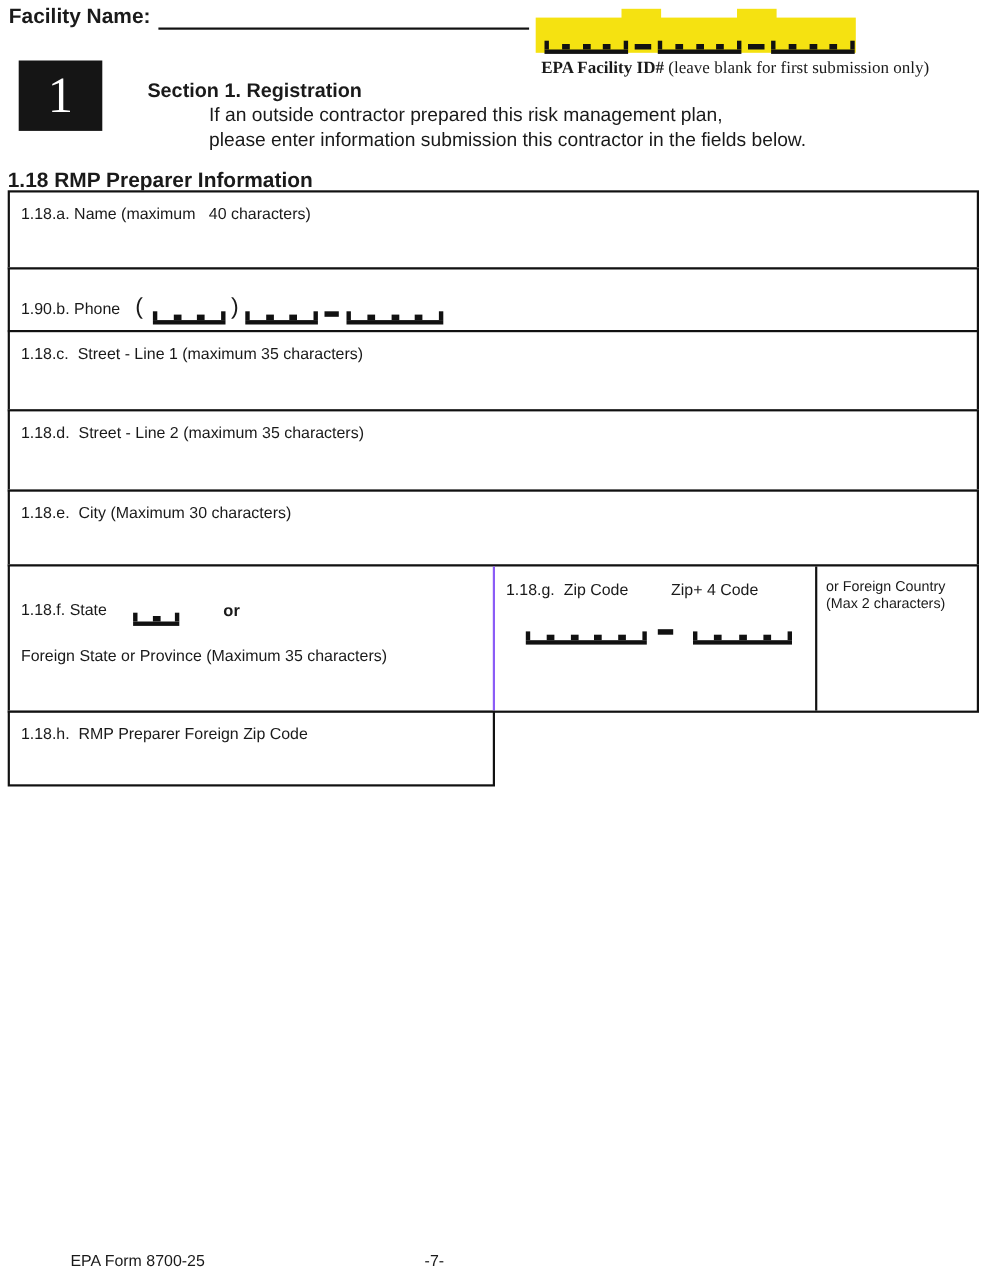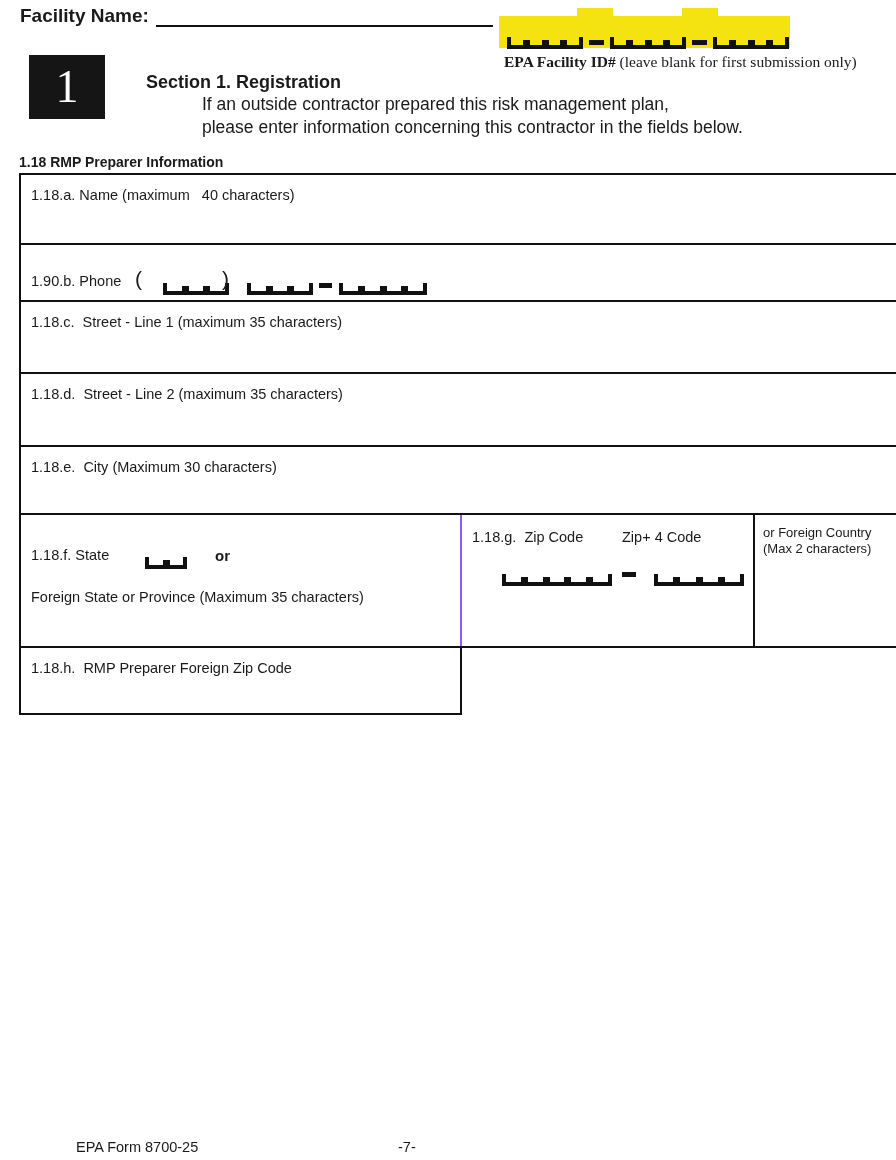--- a/index.html
+++ b/index.html
@@ -1,21 +1,21 @@
 <!DOCTYPE html>
 <html><head>
 <meta charset="utf-8">
 <style>
   html,body{margin:0;padding:0;}
   body{
     width:896px;height:1160px;position:relative;background:#ffffff;
     font-family:"Liberation Sans", sans-serif;color:#1a1a1a;
     -webkit-font-smoothing:antialiased;overflow:hidden;
   }
-  .abs{position:absolute;margin-left:12px;}
+  .abs{position:absolute;}
   .pre{white-space:pre-wrap;}
 
   
   .facility-label{left:8px;top:5px;font-size:19px;font-weight:bold;}
   .facility-line{left:144px;top:8px;width:337px;height:17px;border-bottom:2px solid #111;}
   .hl-band{left:487px;top:16px;width:291px;height:32px;}
   .hl-bump1{left:565px;top:8px;width:36px;height:10px;}
   .hl-bump2{left:670px;top:8px;width:36px;height:10px;}
   .epaid-combs{left:495px;top:33px;display:flex;align-items:flex-end;}
   .epaid-combs .comb{width:76px;}
@@ -24,21 +24,21 @@
   .epaid-label{left:492px;top:53px;font-family:"Liberation Serif", serif;font-size:15.5px;}
   .epaid-label b{font-weight:bold;}
 
   
   .sec-box{left:17px;top:55px;width:76px;height:64px;background:#151515;display:flex;align-items:center;justify-content:center;}
   .sec-num{color:#ffffff;font-family:"Liberation Serif", serif;font-size:46px;line-height:1;}
   .sec-title{left:134px;top:72px;font-size:18px;font-weight:bold;}
   .sec-instr1{left:190px;top:94px;font-size:17.5px;}
   .sec-instr2{left:190px;top:117px;font-size:17.5px;}
 
-  .subsec-title{left:7px;top:154px;font-size:14px;font-weight:bold;}
+  .subsec-title{left:7px;top:154px;font-size:19px;font-weight:bold;}
 
   
   .formtable{left:7px;top:173px;width:883px;}
   .row{position:relative;border:2px solid #111;margin-top:-2px;background:#fff;box-sizing:border-box;}
   .row:first-child{margin-top:0;}
   .row-a{height:72px;}
   .row-b{height:59px;}
   .row-c{height:74px;}
   .row-d{height:75px;}
   .row-e{height:70px;}
@@ -131,21 +131,21 @@
     </div>
 </div>
 
 <div class="abs epaid-label"><b>EPA Facility ID#</b><span> (leave blank for first submission only)</span></div>
 
 <div class="abs sec-box">
   <span class="sec-num">1</span>
 </div>
 <div class="abs sec-title">Section 1. Registration</div>
 <div class="abs sec-instr1">If an outside contractor prepared this risk management plan,</div>
-<div class="abs sec-instr2">please enter information concerning this contractor in the fields below.</div>
+<div class="abs sec-instr2">please enter information submission this contractor in the fields below.</div>
 
 <div class="abs subsec-title">1.18 RMP Preparer Information</div>
 
 <div class="abs formtable">
 
   <div class="row row-a">
     <div class="rlabel pre">1.18.a. Name (maximum   40 characters)</div>
   </div>
 
   <div class="row row-b">

